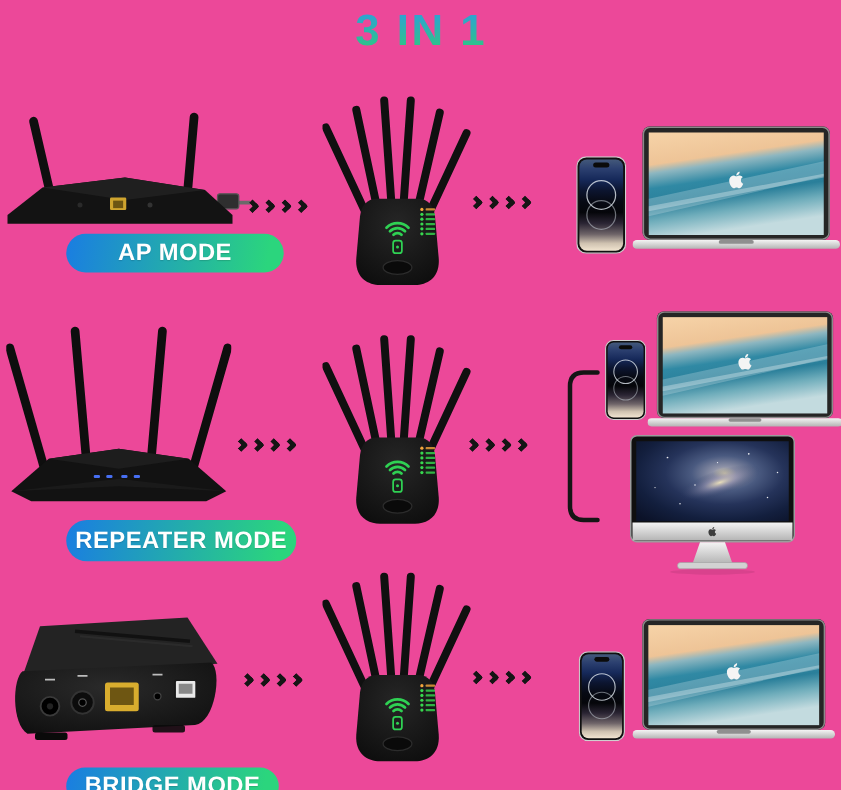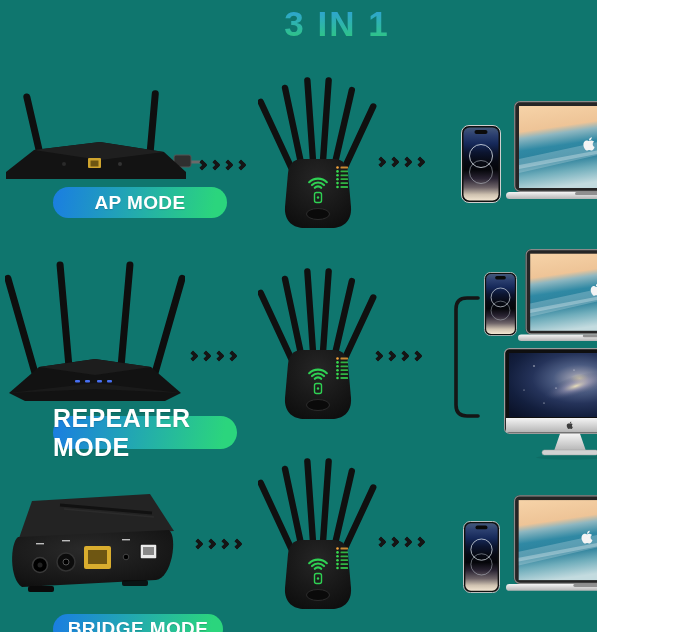--- a/index.html
+++ b/index.html
@@ -2,21 +2,21 @@
 <html style="--title-top: #2e9be4; --title-bottom: #2ecb76; --pill-from: #1a7de2; --pill-to: #2bd57d; --arrow-color: #151515; --wifi-color: #2fd153;"><head>
 <meta charset="utf-8">
 <style>
   :root{
     --title-top:#2e9be4; --title-bottom:#2ecb76;
     --pill-from:#1a7de2; --pill-to:#2bd57d;
     --arrow-color:#151515; --wifi-color:#2fd153;
   }
   *{box-sizing:border-box;margin:0;padding:0}
   body{background:#fff;font-family:"Liberation Sans",sans-serif}
-  #canvas{position:relative;width:597px;height:632px;background:#0f766e;overflow:hidden}
+  #canvas{position:relative;width:673px;height:632px;background:#ec4899;overflow:hidden}
   .title-svg{position:absolute;left:252px;top:2px}
   .stop-tt{stop-color:var(--title-top)}
   .stop-tb{stop-color:var(--title-bottom)}
 
   .pill{
     position:absolute;display:flex;align-items:center;justify-content:center;
     background:linear-gradient(100deg,var(--pill-from) 0%,var(--pill-to) 92%);
     color:#fff;font-weight:bold;border-radius:999px;letter-spacing:.4px;
     font-family:"Liberation Sans",sans-serif;
     text-shadow:0 1px 1px rgba(0,0,0,.15);
@@ -260,21 +260,21 @@
   <svg class="dev" style="left:461px;top:125px" width="40" height="78" viewBox="0 0 40 78">
       <use href="#phoneG"></use>
     </svg>
   <svg class="dev" style="left:506px;top:101px" width="166" height="100" viewBox="0 0 166 100">
       <use href="#lapG"></use>
     </svg>
 
   <svg class="dev" style="left:5px;top:253px" width="180" height="150" viewBox="0 0 180 150">
       <use href="#routerBG"></use>
     </svg>
-  <div class="pill" style="left:13px;top:416px;width:184px;height:33px;font-size:25px">
+  <div class="pill" style="left:13px;top:416px;width:184px;height:33px;font-size:19px">
     <span>REPEATER MODE</span>
   </div>
   <div class="arrows" style="left:189px;top:344px">
       <span class="chev"></span>
       <span class="chev"></span>
       <span class="chev"></span>
       <span class="chev"></span>
     </div>
   <svg class="dev" style="left:258px;top:262px" width="120" height="160" viewBox="0 0 120 160">
       <use href="#extG"></use>

